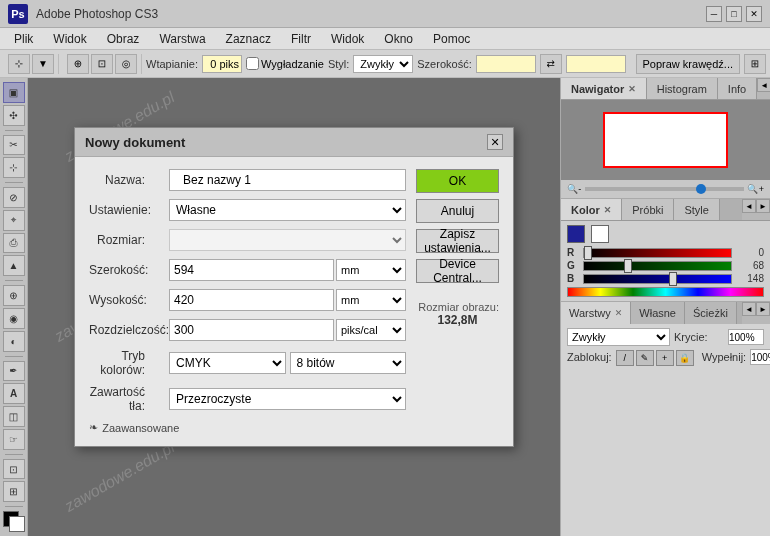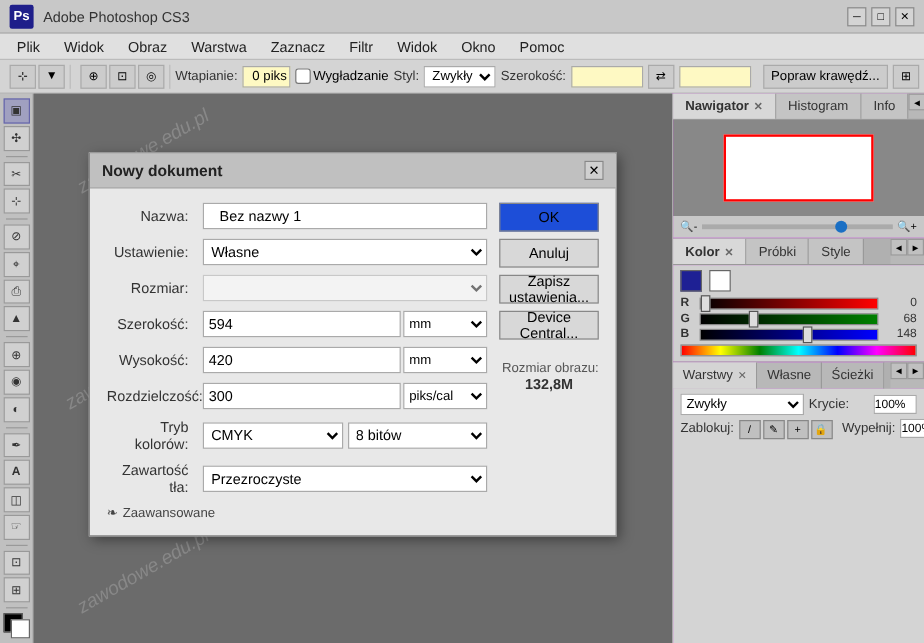--- a/index.html
+++ b/index.html
@@ -192,21 +192,21 @@
     .canvas-area {
       flex: 1;
       background: #6b6b6b;
       position: relative;
       overflow: hidden;
     }
 
     
     .right-panel {
       width: 210px;
-      background: #d946ef;
+      background: #4c1d95;
       border-left: 1px solid #aaa;
       display: flex;
       flex-direction: column;
       flex-shrink: 0;
     }
 
     .panel-section {
       border-bottom: 1px solid #aaa;
     }
     .panel-tabs {
@@ -468,21 +468,21 @@
       flex-direction: column;
       gap: 6px;
     }
     .form-row {
       display: flex;
       align-items: center;
       margin-bottom: 8px;
     }
     .form-label {
       text-align: right;
-      padding-right: 12px;
+      padding-right: 24px;
       font-size: 12px;
       color: #333;
       width: 80px;
       flex-shrink: 0;
     }
     .form-input {
       height: 22px;
       border: 1px solid #aaa;
       background: white;
       font-size: 12px;
@@ -524,21 +524,21 @@
       background: #d8d8d8;
       border: 1px solid #888;
       cursor: pointer;
       font-size: 12px;
       text-align: center;
       display: flex;
       align-items: center;
       justify-content: center;
     }
     .dialog-btn.primary {
-      background: #1d4ed8;
+      background: #84cc16;
     }
     .dialog-btn.disabled {
       color: #999;
       cursor: default;
     }
     .image-size-label {
       font-size: 11px;
       color: #555;
       text-align: right;
       margin-top: 4px;

